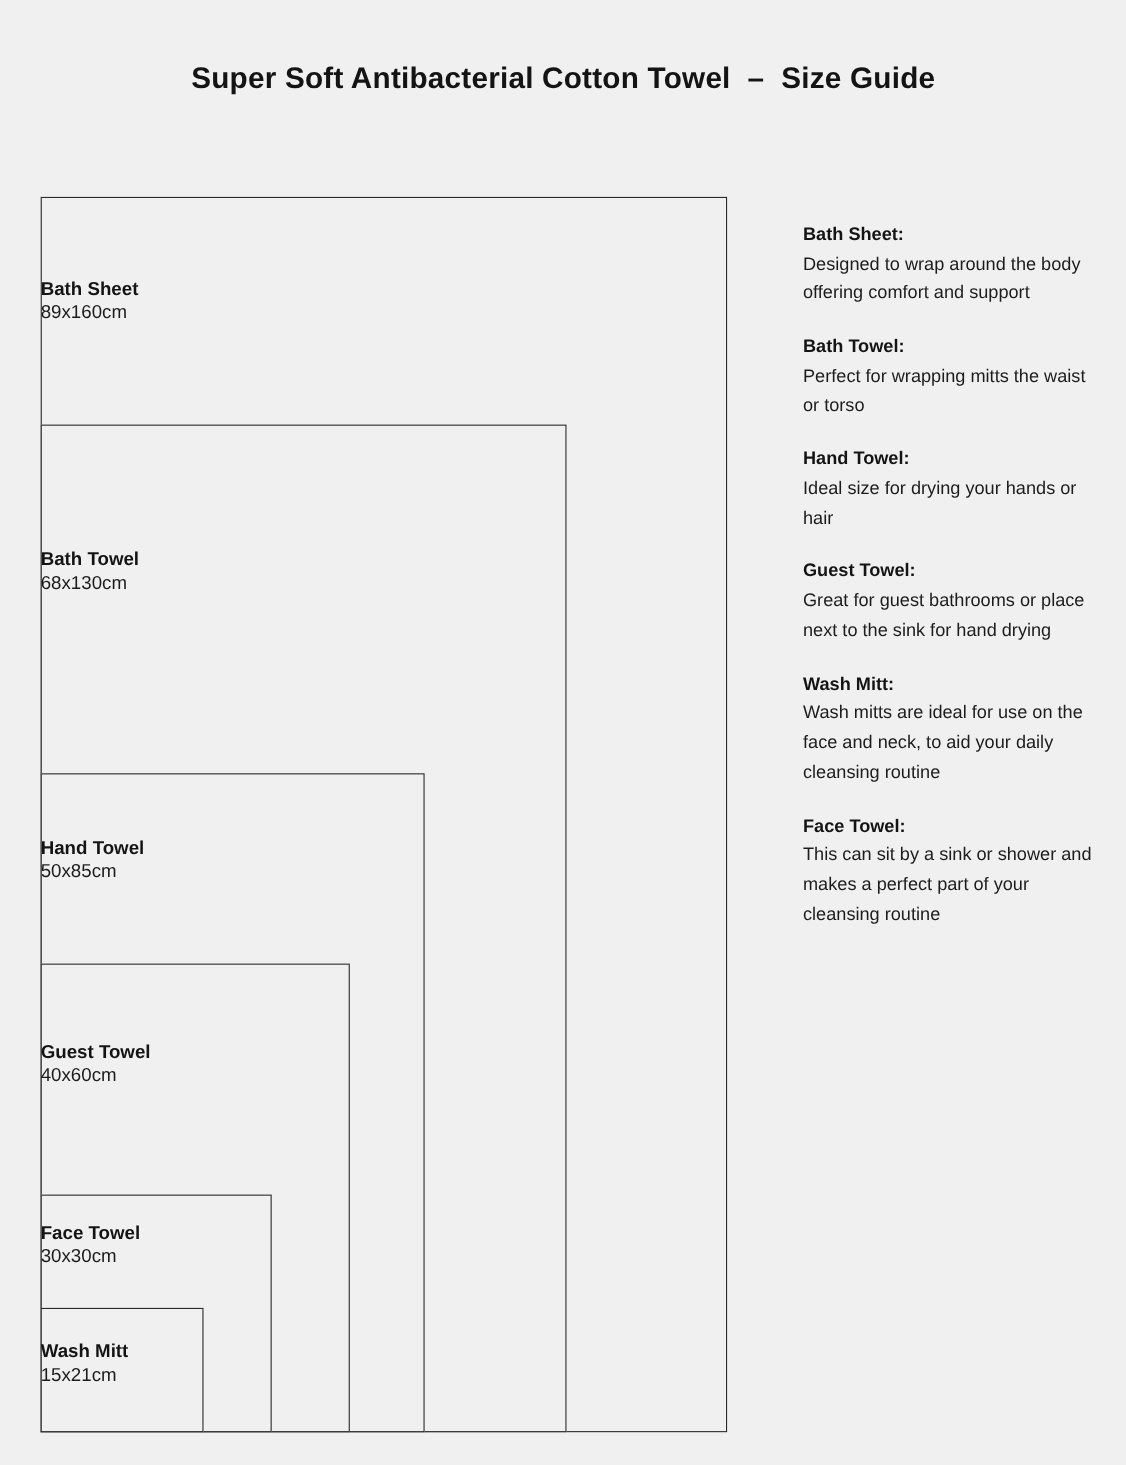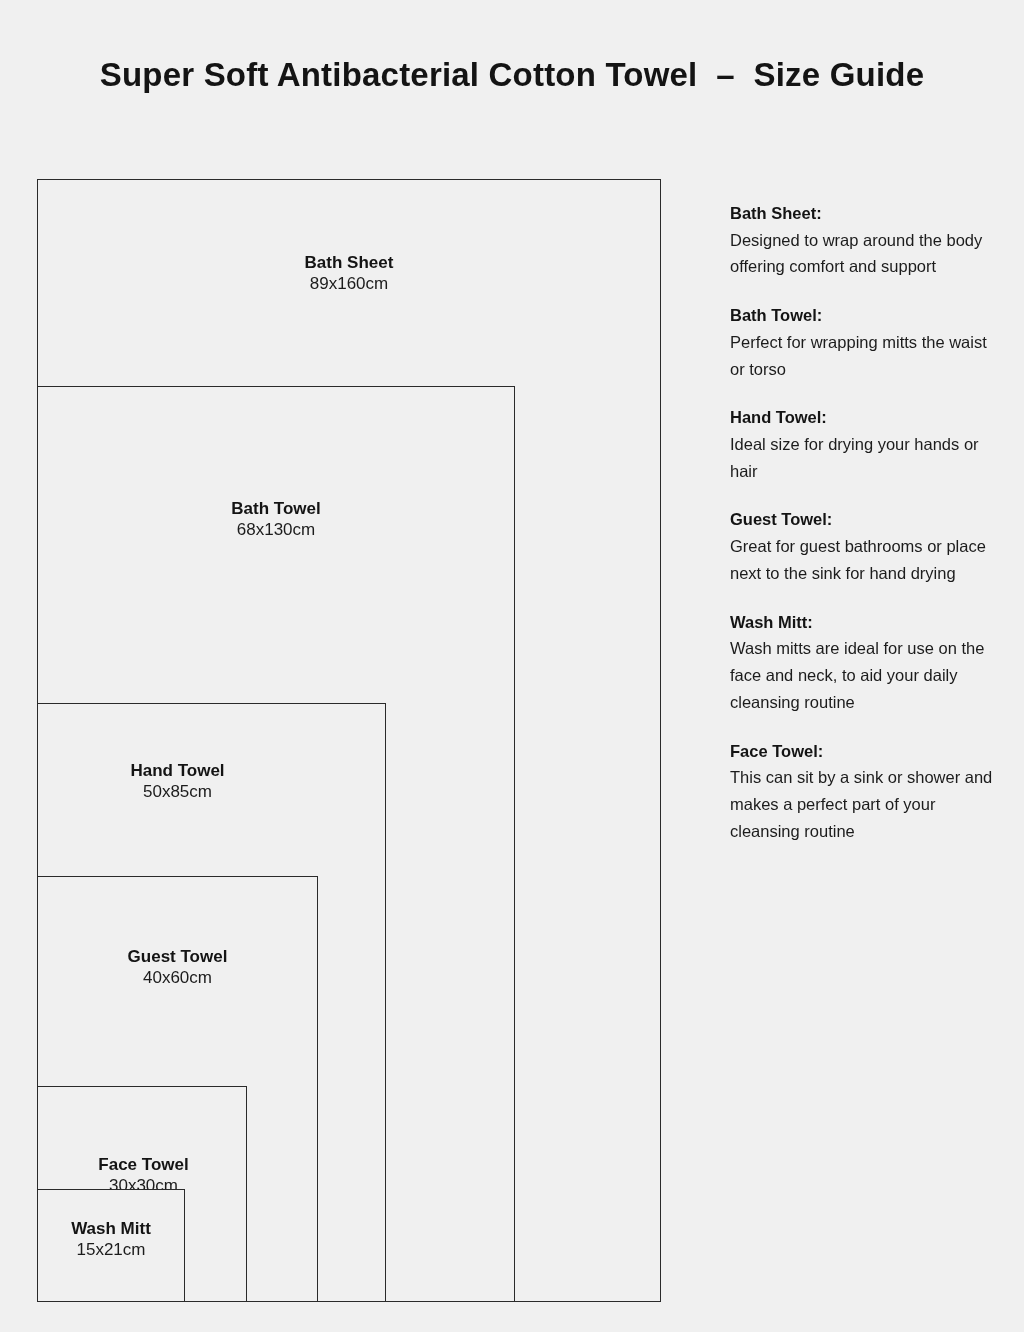--- a/index.html
+++ b/index.html
@@ -15,21 +15,21 @@
     position: relative;
     overflow: hidden;
   }
 
   .page-title {
     position: absolute;
     left: 0;
     top: 56px;
     width: 1024px;
     text-align: center;
-    font-size: 33px;
+    font-size: 27px;
     font-weight: bold;
     letter-spacing: 0.2px;
     color: #141414;
     white-space: pre;
   }
 
   
   #diagram {
     position: absolute;
     left: 0;
@@ -42,21 +42,21 @@
     position: absolute;
     border: 1px solid #2a2a2a;
     background: #f0f0f0;
     box-sizing: border-box;
   }
 
   .towel-label {
     position: absolute;
     left: 0;
     width: 100%;
-    text-align: center;
+    text-align: left;
     line-height: 1.24;
   }
   .towel-name {
     font-weight: bold;
     font-size: 17px;
     color: #141414;
   }
   .towel-dims {
     font-size: 17px;
     color: #1c1c1c;
@@ -110,21 +110,21 @@
     <div class="towel-dims">50x85cm</div>
   </div>
 
   <div class="towel-box" style="left:37px; top:876px; width:281px; height:426px;"></div>
   <div class="towel-label" style="left:37px; width:281px; top:946px;">
     <div class="towel-name">Guest Towel</div>
     <div class="towel-dims">40x60cm</div>
   </div>
 
   <div class="towel-box" style="left:37px; top:1086px; width:210px; height:216px;"></div>
-  <div class="towel-label" style="left:37px; width:213px; top:1110px;margin-top:44px;">
+  <div class="towel-label" style="left:37px; width:213px; top:1110px;">
     <div class="towel-name">Face Towel</div>
     <div class="towel-dims">30x30cm</div>
   </div>
 
   <div class="towel-box" style="left:37px; top:1189px; width:148px; height:113px;"></div>
   <div class="towel-label" style="left:37px; width:148px; top:1218px;">
     <div class="towel-name">Wash Mitt</div>
     <div class="towel-dims">15x21cm</div>
   </div>
 

